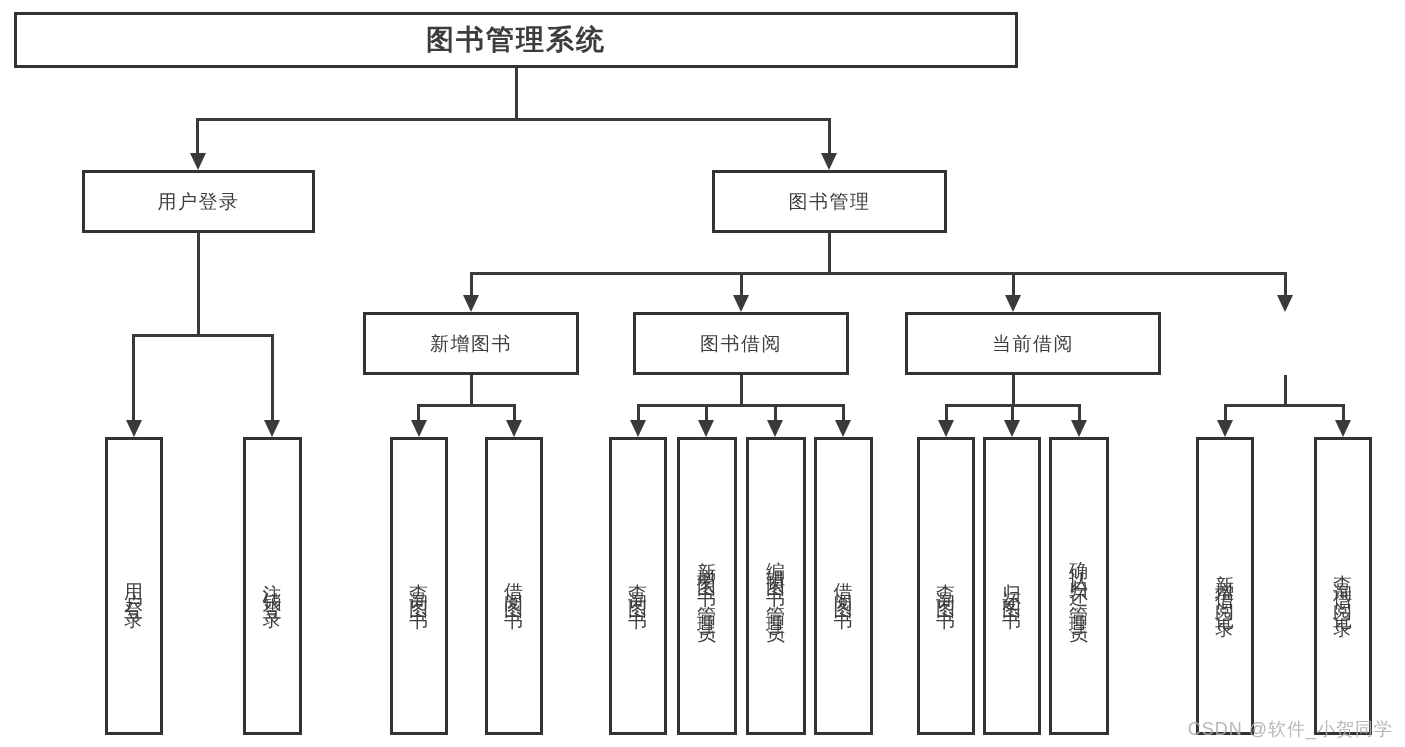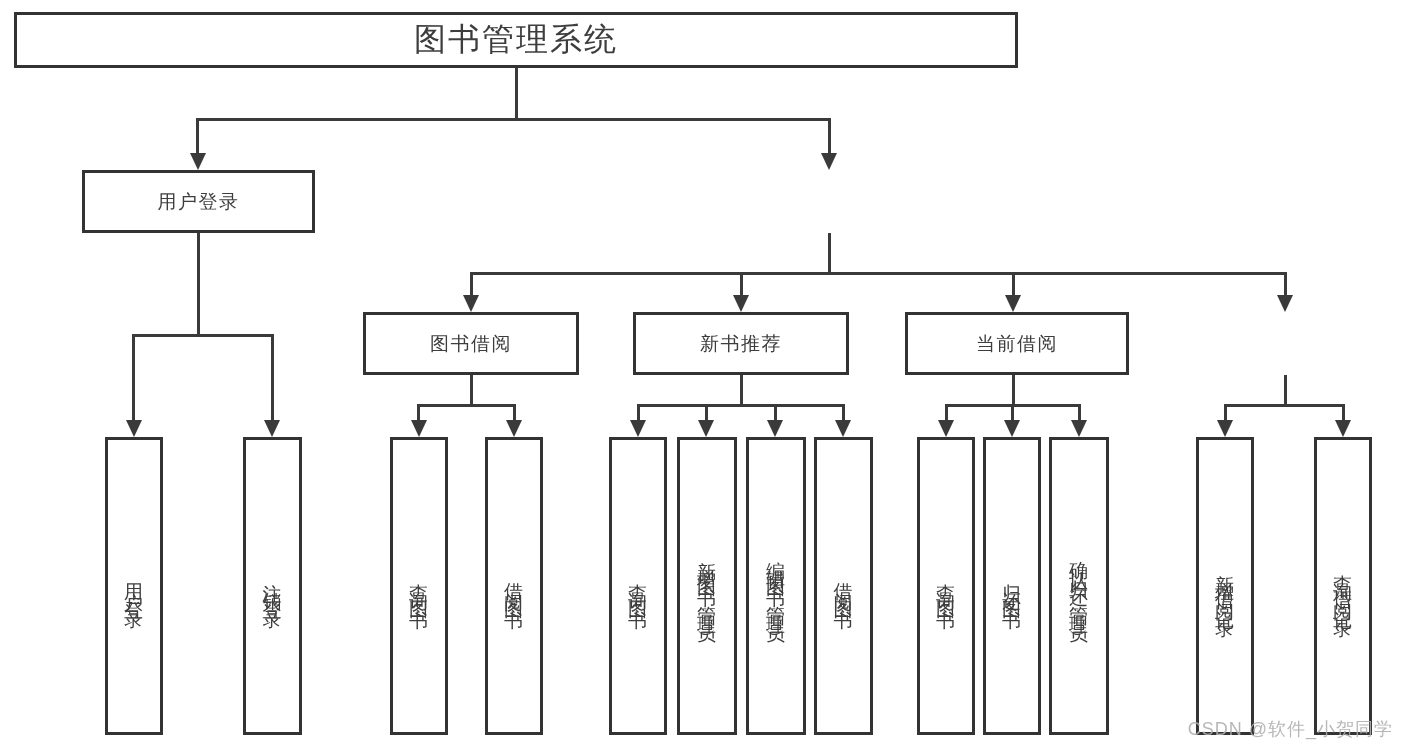--- a/index.html
+++ b/index.html
@@ -14,21 +14,21 @@
   .hbox{
     position:absolute;
     background:#fff;
     border:3px solid #333;
     display:flex;align-items:center;justify-content:center;
     font-size:19px;
     letter-spacing:1.5px;
     box-sizing:border-box;
     white-space:nowrap;
   }
-  .hbox.root{font-size:32px;letter-spacing:2px;}
+  .hbox.root{font-size:28px;letter-spacing:2px;font-weight:bold;}
   .vbox{
     position:absolute;
     background:#fff;
     border:3px solid #333;
     display:flex;align-items:center;justify-content:center;
     writing-mode:vertical-rl;
     font-size:19px;
     letter-spacing:9px;
     box-sizing:border-box;
     line-height:1;
@@ -57,30 +57,33 @@
 <div class="canvas">
 
   <div class="hbox root" style="left:14px;top:12px;width:1004px;height:56px;">
     <span>图书管理系统</span>
   </div>
 
   <div class="hbox" style="left:82px;top:170px;width:233px;height:63px;">
     <span>用户登录</span>
   </div>
 
+  <div class="hbox" style="left:712px;top:170px;width:235px;height:63px;">
+    <span>图书管理</span>
+  </div>
 
   <div class="hbox" style="left:363px;top:312px;width:216px;height:63px;">
+    <span>新增图书</span>
+  </div>
+
+  <div class="hbox" style="left:633px;top:312px;width:216px;height:63px;">
     <span>图书借阅</span>
   </div>
 
-  <div class="hbox" style="left:633px;top:312px;width:216px;height:63px;">
-    <span>新书推荐</span>
-  </div>
-
-  <div class="hbox" style="left:905px;top:312px;width:224px;height:63px;">
+  <div class="hbox" style="left:905px;top:312px;width:256px;height:63px;">
     <span>当前借阅</span>
   </div>
 
 
   <div class="vbox" style="left:105px;top:437px;width:58px;height:298px;">
     <span>用户登录</span>
   </div>
   <div class="vbox" style="left:243px;top:437px;width:59px;height:298px;">
     <span>注销登录</span>
   </div>

